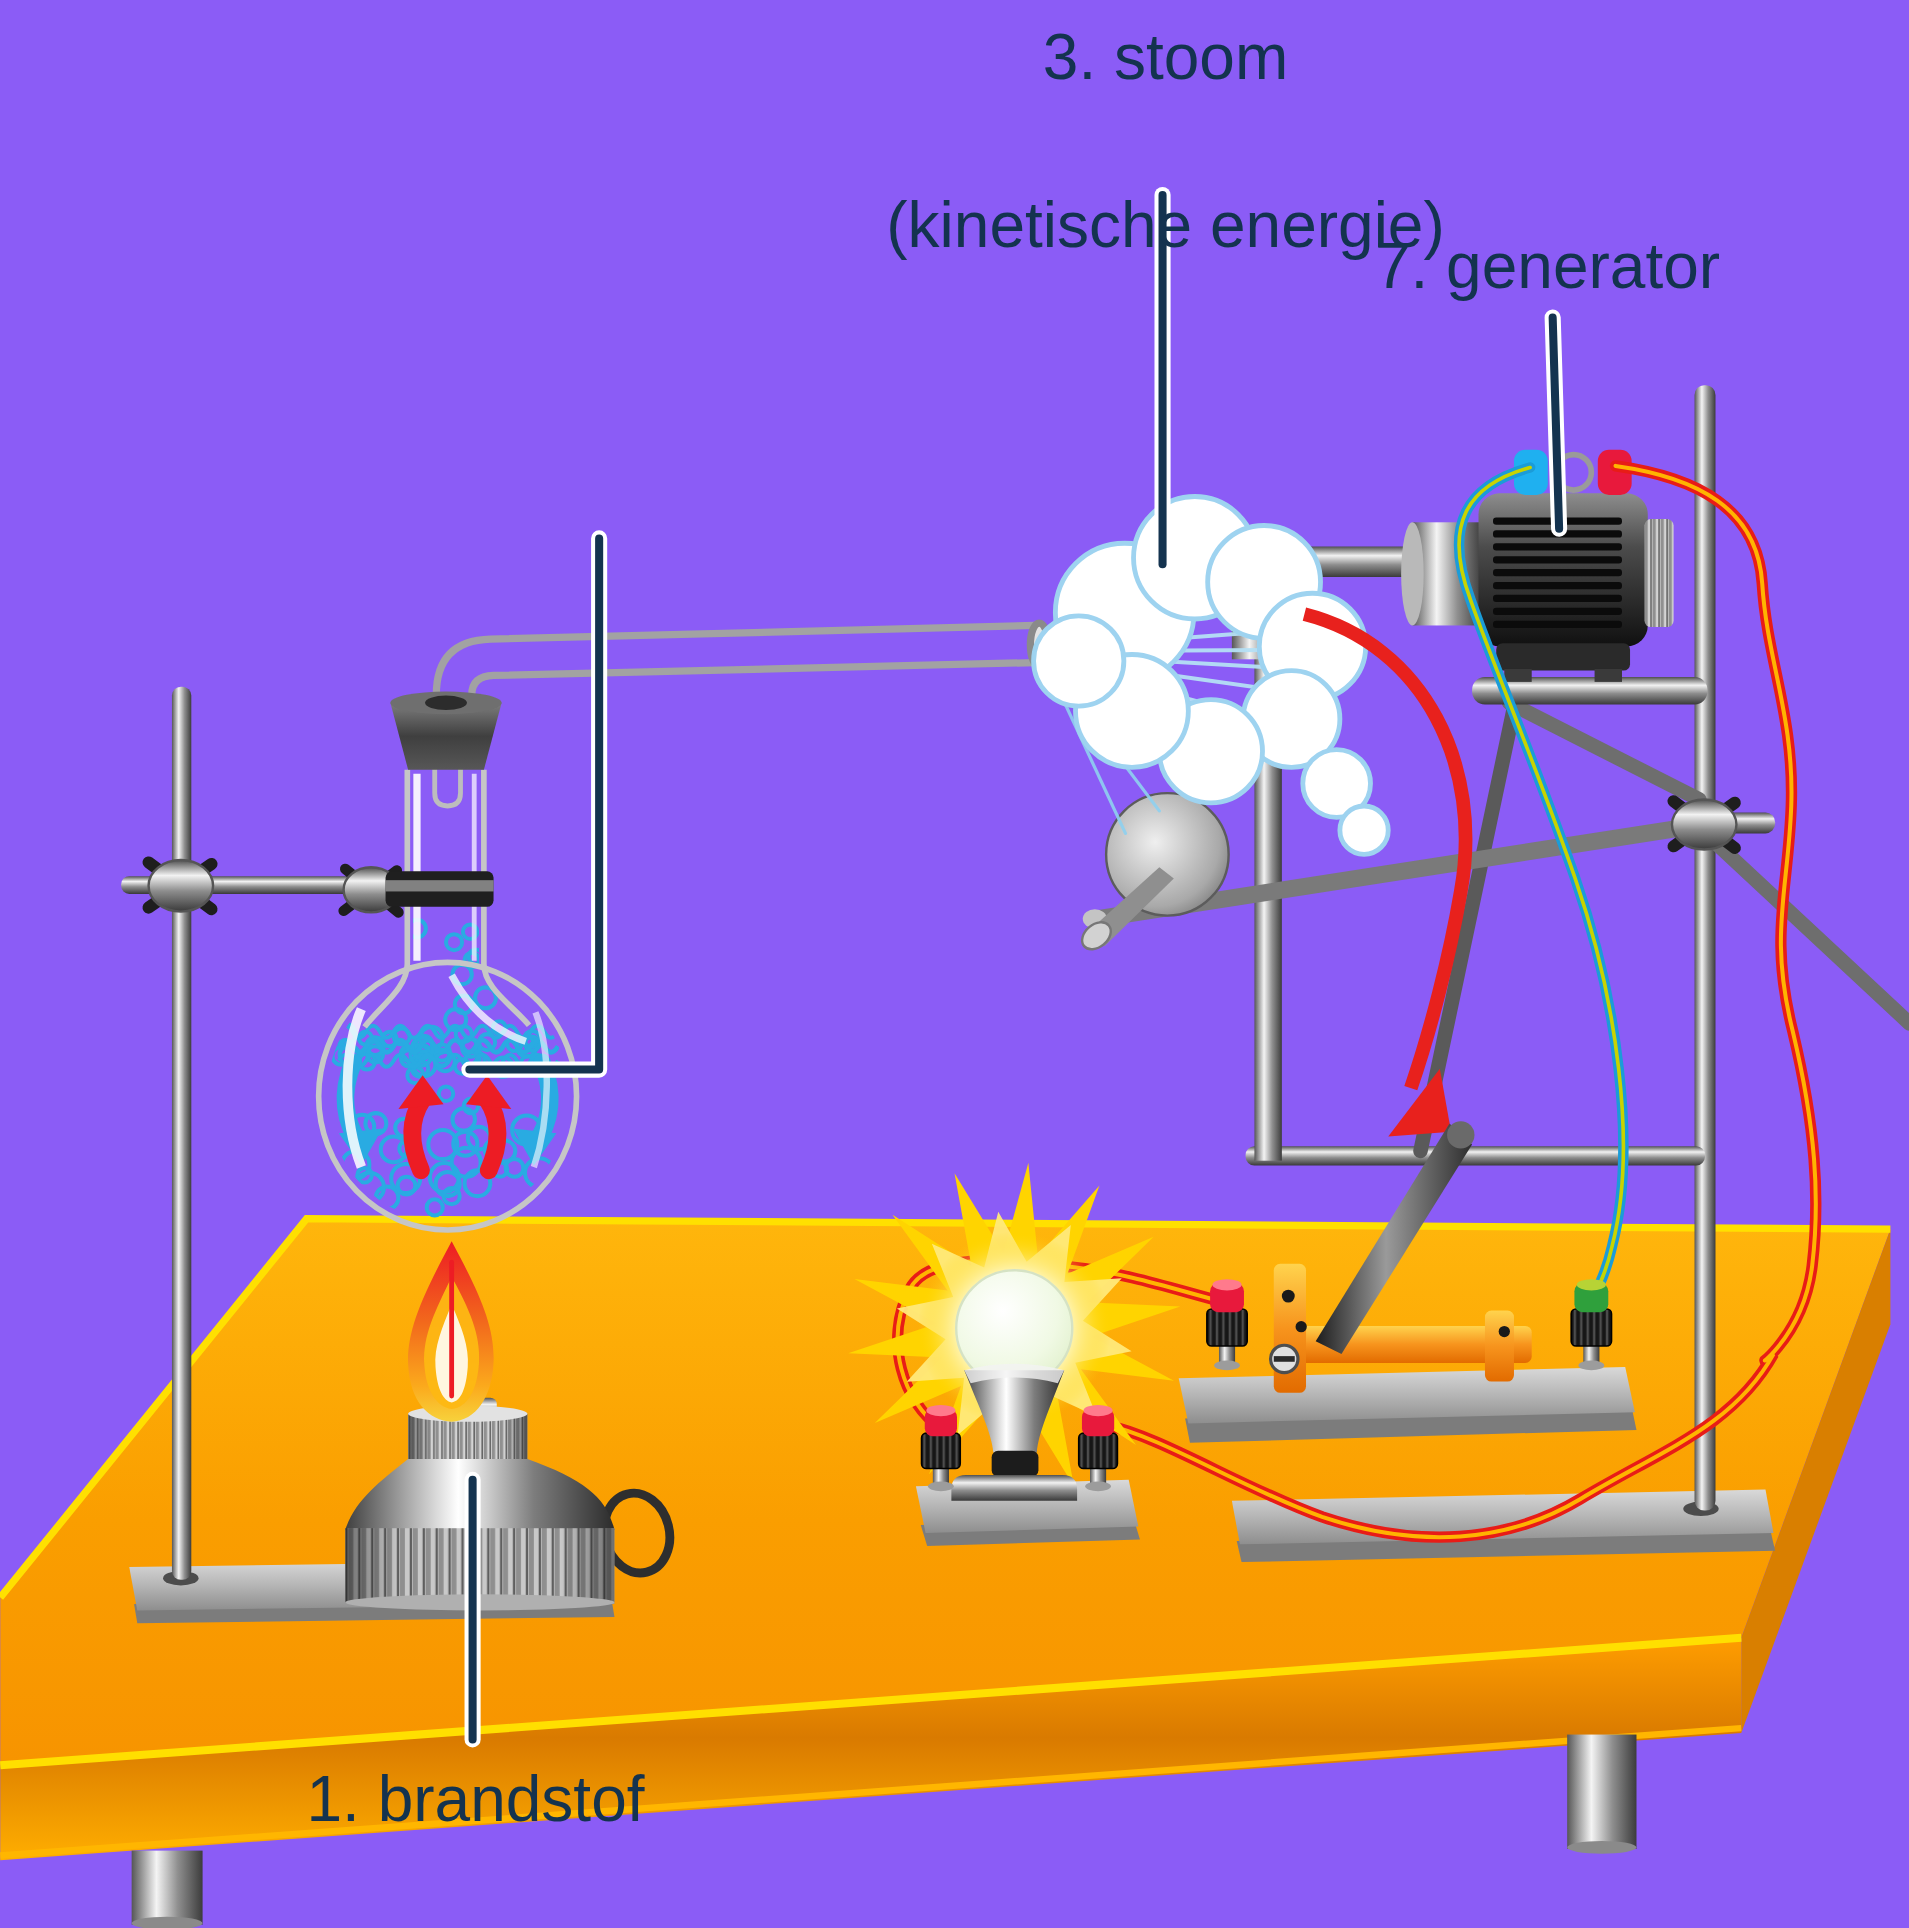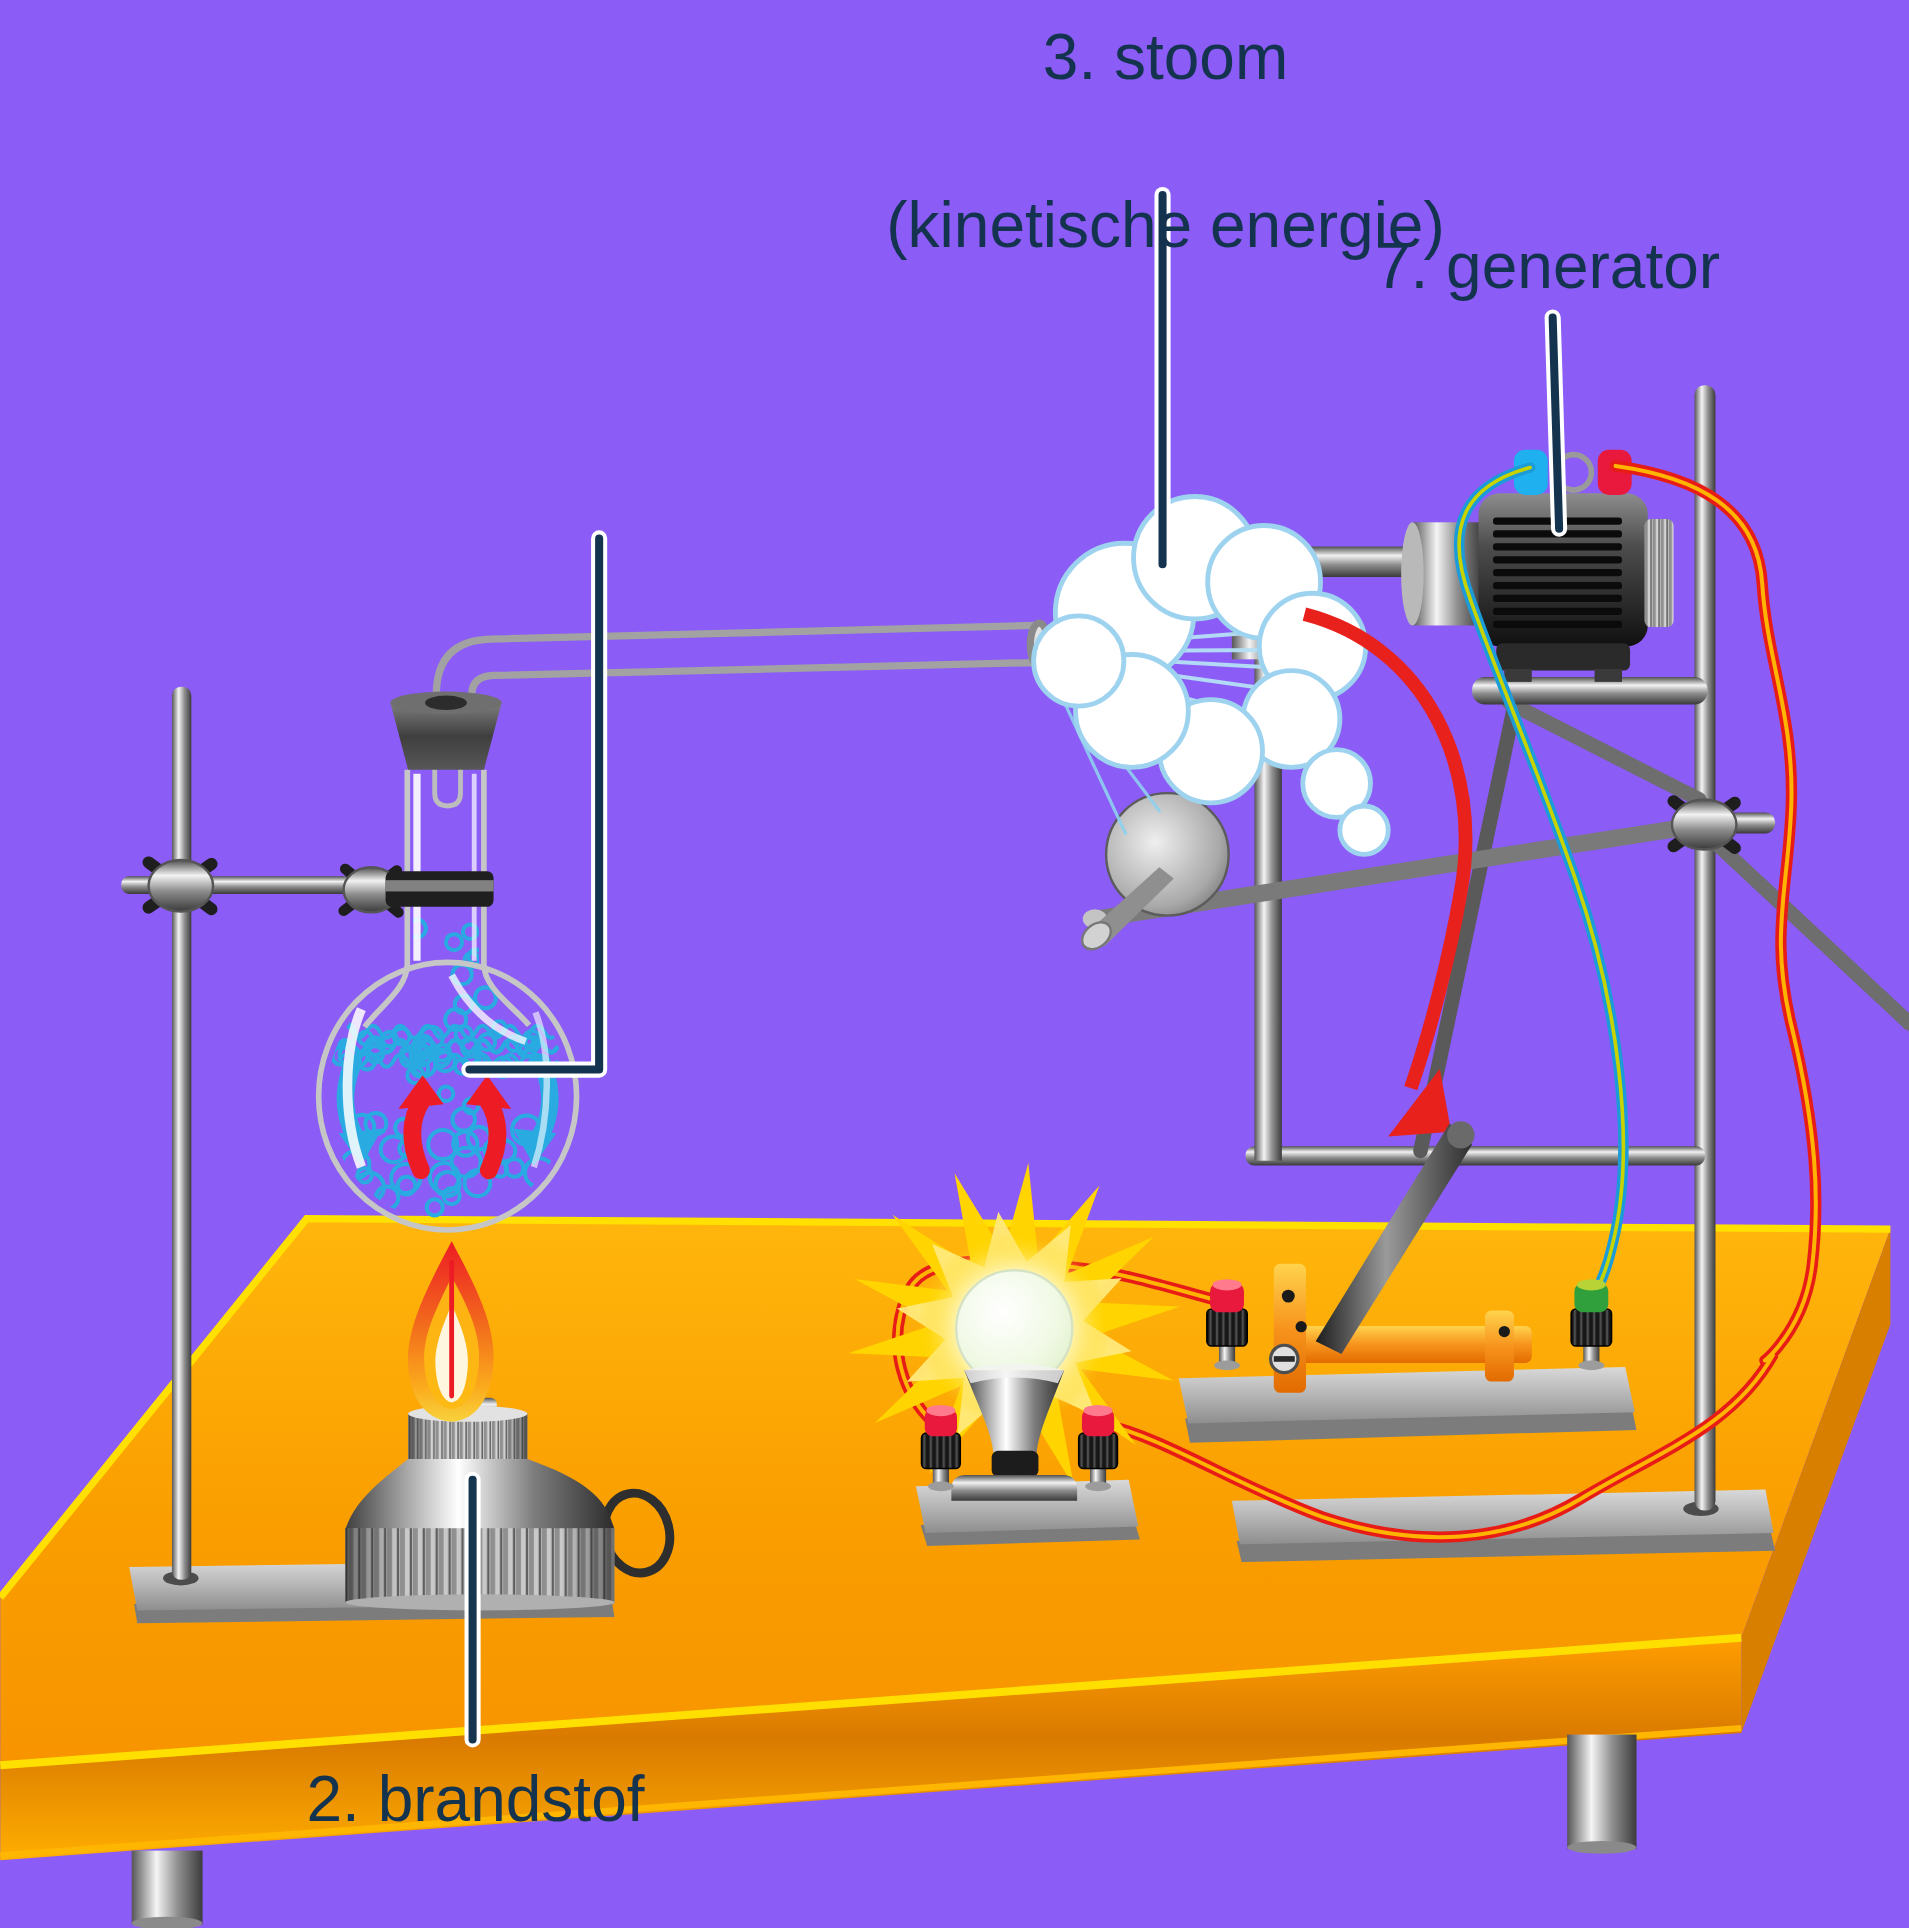--- a/index.html
+++ b/index.html
@@ -528,16 +528,16 @@
         <path class="leader" d="M586,1836 V2158"></path>
 </g>
 </svg>
 
 <div class="lbl" style="left:601px;top:14.5px;"><span>3. stoom</span><br>
 <span>(kinetische energie)</span></div>
 
 <div class="lbl" style="left:983px;top:224px;"><span>7. generator</span></div>
 
 
-<div class="lbl" style="left:-89px;top:1757px;"><span>2. brandstof</span><br>
+<div class="lbl" style="left:-89px;top:1757px;"><span>1. brandstof</span><br>
 </div>
 </div>
 
 
 </body></html>

